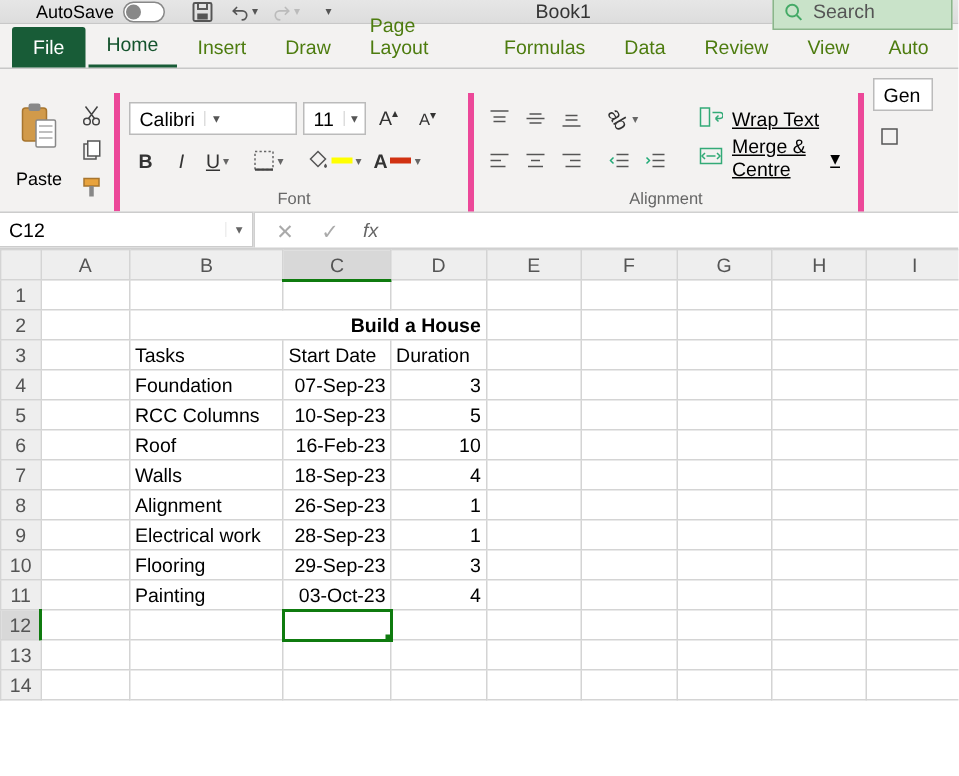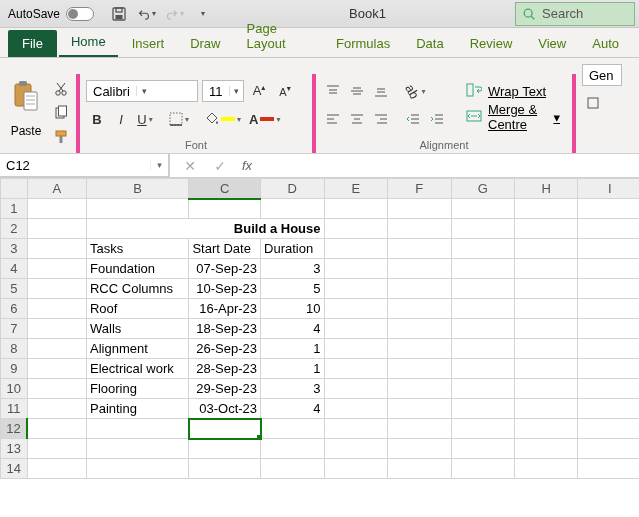--- a/index.html
+++ b/index.html
@@ -1,19 +1,19 @@
 <!DOCTYPE html>
 <html><head>
 <meta charset="utf-8">
 <style>
   * { box-sizing: border-box; margin: 0; padding: 0; font-family: "Segoe UI", Arial, sans-serif; }
   body { background: #fff; width: 639px; height: 517px; overflow: hidden; font-size: 12px; }
 
   
-  .titlebar { display: flex; align-items: center; height: 28px; background: linear-gradient(#e6e6e6,#ddd); border-bottom: 1px solid #c8c8c8; }
+  .titlebar { display: flex; align-items: center; height: 16px; background: linear-gradient(#e6e6e6,#ddd); border-bottom: 1px solid #c8c8c8; padding-left: 16px; }
   .autosave { display: flex; align-items: center; padding: 0 8px; gap: 6px; font-size: 12px; }
   .toggle { width: 28px; height: 14px; border: 1px solid #888; border-radius: 7px; position: relative; background: #fff; }
   .toggle::after { content:""; position:absolute; width:10px; height:10px; border-radius:50%; background:#888; top:1px; left:1px; }
   .qat { display: flex; align-items: center; gap: 10px; padding: 0 8px; }
   .qat-btn { width: 18px; height: 18px; display:flex; align-items:center; justify-content:center; color:#555; }
   .qat-btn.disabled { color: #bbb; }
   .doc-title { flex: 1; text-align: center; font-size: 13px; color:#333; }
   .searchbox { display:flex; align-items:center; background:#c9e3c9; border:1px solid #8bb58b; height:24px; width:120px; margin-right:4px; padding:0 6px; gap:6px; color:#555; font-size:13px; }
   .searchbox svg { width:14px; height:14px; }
 
@@ -446,21 +446,21 @@
           <td></td>
           <td></td>
           <td></td>
           <td></td>
           <td></td>
         </tr>
     <tr>
           <th>6</th>
           <td></td>
           <td>Roof</td>
-          <td class="right">16-Apr-23</td>
+          <td class="right">16-Feb-23</td>
           <td class="right">10</td>
           <td></td>
           <td></td>
           <td></td>
           <td></td>
           <td></td>
         </tr>
     <tr>
           <th>7</th>
           <td></td>

